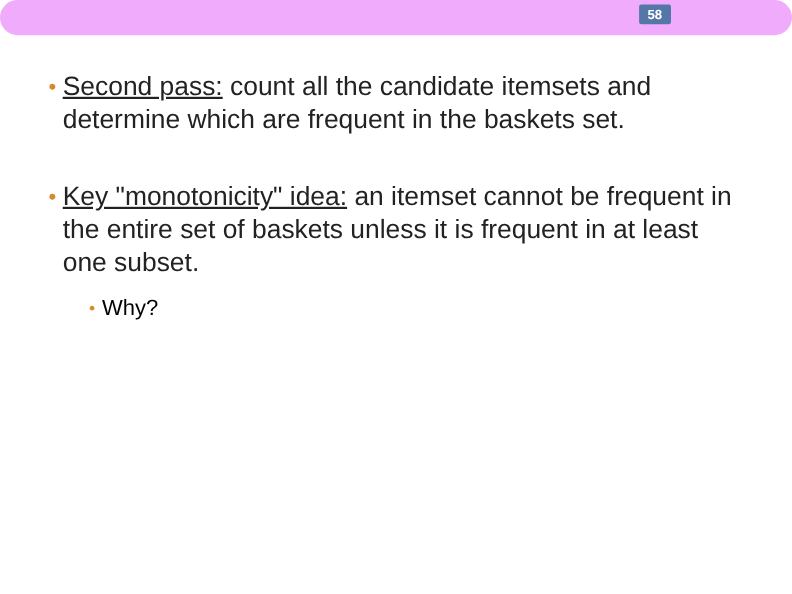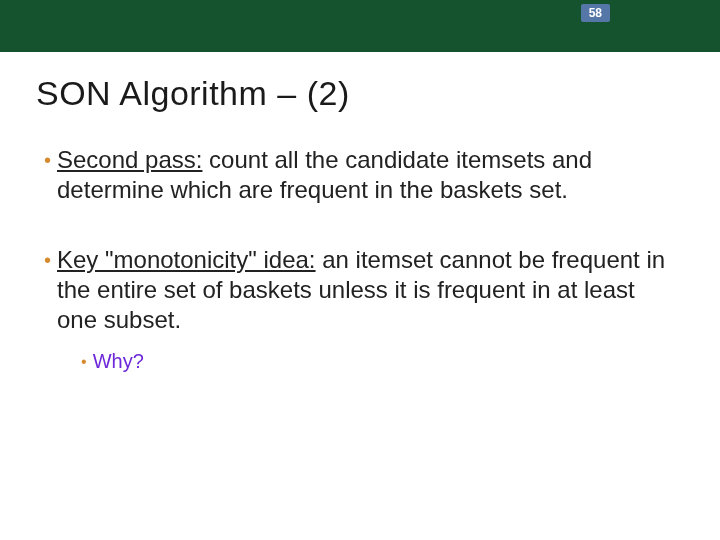--- a/index.html
+++ b/index.html
@@ -12,23 +12,24 @@
     overflow: hidden;
   }
   .slide {
     width: 720px;
     height: 540px;
     position: relative;
     box-sizing: border-box;
   }
   .header-bar {
     width: 100%;
-    height: 52px;
-    background: #14532d;
+    height: 32px;
+    background: #f0abfc;
     position: relative;
+    border-radius: 17px;
   }
   .pagenum {
     position: absolute;
     top: 4px;
     right: 110px;
     background: #5577a8;
     color: #ffffff;
     font-size: 12px;
     font-weight: bold;
     padding: 2px 8px;
@@ -71,33 +72,32 @@
     margin-top: 14px;
     font-size: 20px;
   }
   .subbullet .dot {
     color: #d68a2e;
     font-size: 16px;
     line-height: 26px;
     margin-right: 6px;
   }
   .subbullet .content {
-    color: #6d28d9;
+    color: #000000;
   }
 </style>
 </head>
 <body>
 
 <div class="slide">
 
   <div class="header-bar">
     <div class="pagenum">58</div>
   </div>
 
-  <div class="title">SON Algorithm – (2)</div>
 
   <div class="body">
 
     <div class="bullet">
       <span class="dot">•</span>
       <span class="content">
         <span class="underline">Second pass:</span><span> count all the candidate itemsets and determine which are frequent in the baskets set.</span>
       </span>
     </div>
 

